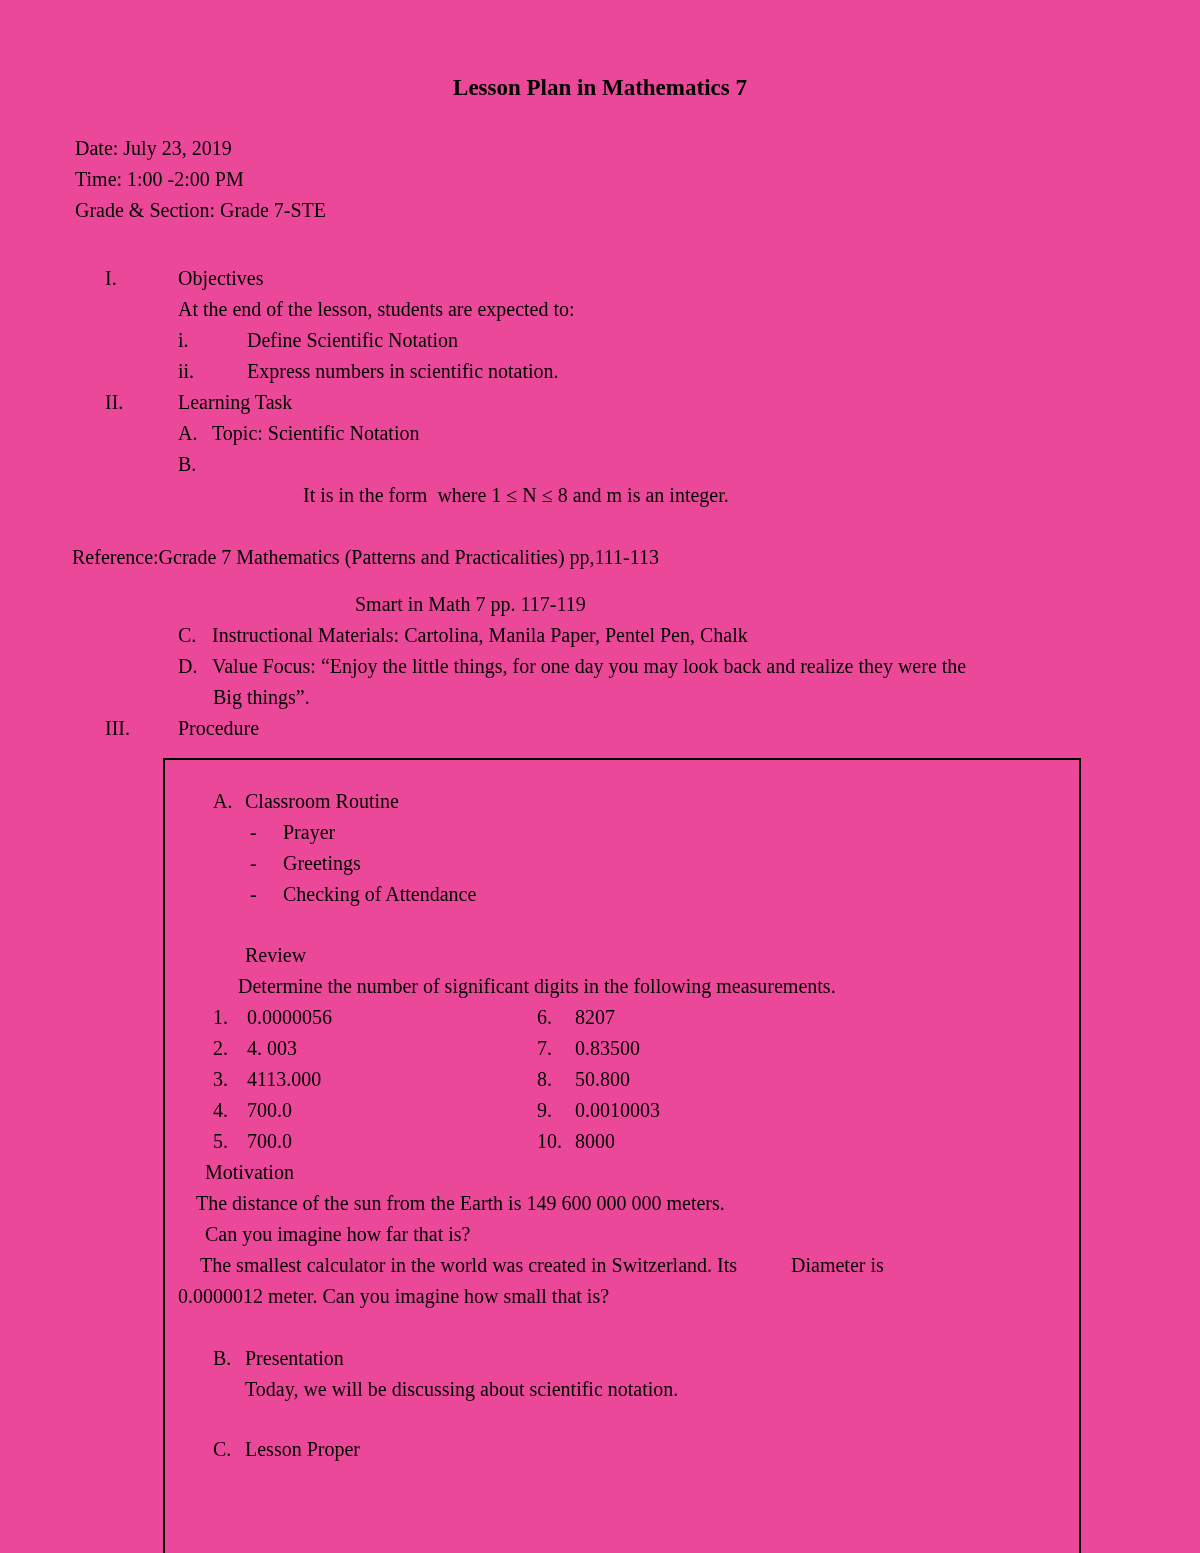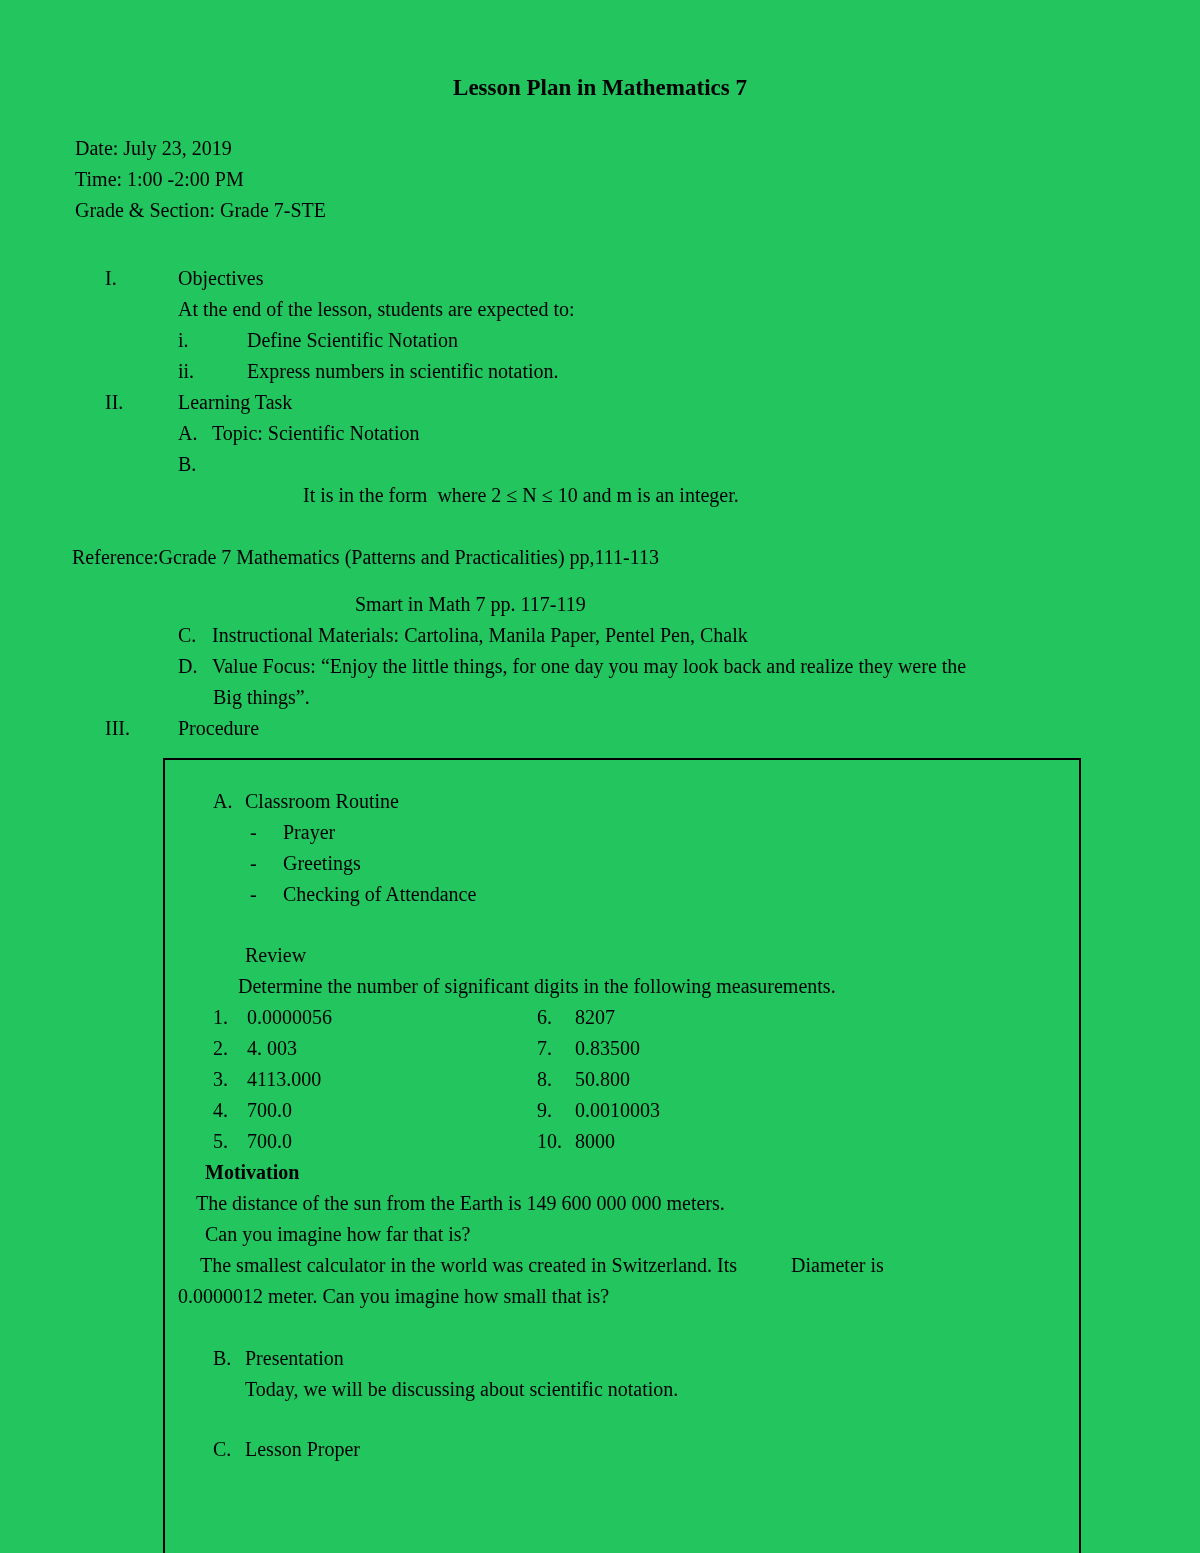--- a/index.html
+++ b/index.html
@@ -1,20 +1,20 @@
 <!DOCTYPE html>
 <html><head>
 <meta charset="utf-8">
 <style>
   html, body { margin: 0; padding: 0; background: #ffffff; }
   .page {
     position: relative;
     width: 1200px;
     height: 1553px;
-    background: #22c55e;
+    background: #ec4899;
     color: #000000;
     font-family: "Liberation Serif", "DejaVu Serif", serif;
     font-size: 20px;
     overflow: hidden;
   }
   .line { line-height: 31px; min-height: 31px; white-space: pre-wrap; }
   .row  { display: flex; align-items: baseline; line-height: 31px; min-height: 31px; }
   .row span { white-space: pre-wrap; }
 
   .doc-title {
@@ -50,21 +50,21 @@
     padding: 26px 0 160px 0;
   }
   
   .bx-abc-n { margin-left: 48px; width: 32px; flex: none; }   
   .bx-dash  { margin-left: 85px; width: 33px; flex: none; }   
   .bx-review-h   { padding-left: 80px; margin-top: 30px; }
   .bx-review-in  { padding-left: 73px; }
   .listrow .ln { margin-left: 48px; width: 34px;  flex: none; }
   .listrow .lv { width: 290px; flex: none; }
   .listrow .rn2 { width: 38px; flex: none; }
-  .bx-motiv-h { padding-left: 40px; font-weight: bold; }
+  .bx-motiv-h { padding-left: 40px; }
   .bx-m1 { padding-left: 31px; }
   .bx-m2 { padding-left: 40px; }
   .bx-m3 { padding-left: 35px; column-gap: 54px; align-items: center; }
   .bx-m4 { padding-left: 13px; }
   .bx-presentation { margin-top: 31px; }
   .bx-today { padding-left: 80px; }
   .bx-lesson { margin-top: 29px; }
   .bold { font-weight: normal; }
 </style>
 </head>
@@ -101,21 +101,21 @@
     <span class="rn">II.</span>
     <span>Learning Task</span>
   </div>
   <div class="row">
     <span class="abc-n">A.</span>
     <span>Topic: Scientific Notation</span>
   </div>
   <div class="row">
     <span class="abc-n">B.</span>
   </div>
-  <div class="line indent-concept2">It is in the form  where 2 ≤ N ≤ 10 and m is an integer.</div>
+  <div class="line indent-concept2">It is in the form  where 1 ≤ N ≤ 8 and m is an integer.</div>
 
   <div class="line indent-ref1">Reference:Gcrade 7 Mathematics (Patterns and Practicalities) pp,111-113</div>
   <div class="line indent-ref2">Smart in Math 7 pp. 117-119</div>
 
   <div class="row">
     <span class="abc-n">C.</span>
     <span>Instructional Materials: Cartolina, Manila Paper, Pentel Pen, Chalk</span>
   </div>
   <div class="row">
     <span class="abc-n">D.</span>

